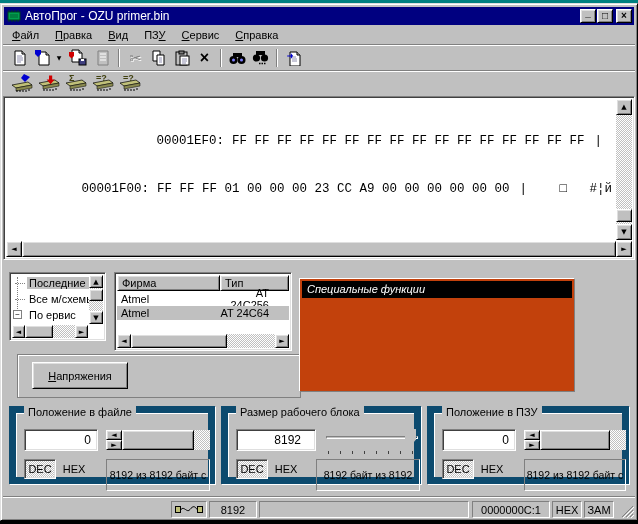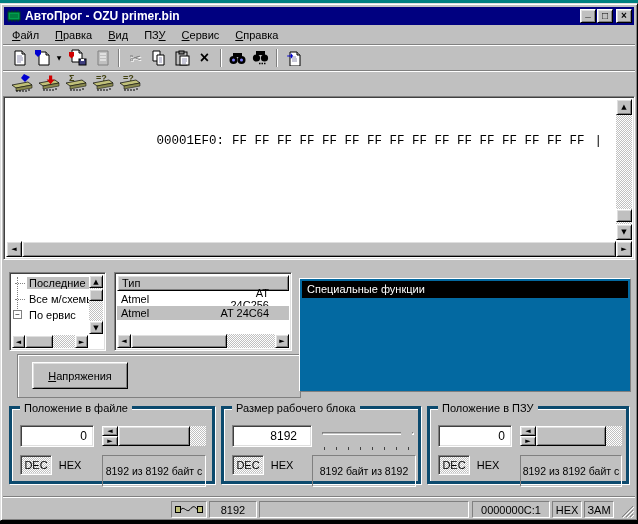--- a/index.html
+++ b/index.html
@@ -20,21 +20,21 @@
   .s1 { border:1px solid; border-color:#808080 #fff #fff #808080; }
   .dither { background-color:#c0c0c0;
         background-image:linear-gradient(45deg,#fff 25%,transparent 25% 75%,#fff 75%),
                          linear-gradient(45deg,#fff 25%,transparent 25% 75%,#fff 75%);
         background-size:2px 2px; background-position:0 0,1px 1px; }
 
   
   .titlebar { position:absolute; left:3px; right:3px; top:3px; height:18px; background:#000080;
               display:flex; align-items:center; color:#fff; }
   .title-icon { width:16px; height:14px; margin:0 3px 0 2px; }
-  .title-text { font-size:12px; font-weight:bold; letter-spacing:0; white-space:nowrap; }
+  .title-text { font-size:12px; font-weight:normal; letter-spacing:0; white-space:nowrap; }
   .tb-btns { margin-left:auto; display:flex; margin-right:2px; }
   .tb-btn { width:16px; height:14px; display:flex; align-items:center; justify-content:center;
             font-size:10px; font-weight:bold; color:#000; margin-left:1px; line-height:1; }
   .tb-btn.min span { position:relative; top:-3px; }
   .tb-btn.cls { margin-left:3px; }
 
   
   .menubar { position:absolute; left:3px; top:22px; height:18px; display:flex; align-items:center; font-size:11px; }
   .menu-item { padding:2px 8px; white-space:nowrap; }
   .accel { text-decoration:underline; }
@@ -67,21 +67,21 @@
   .sbtn { display:flex; align-items:center; justify-content:center; font-size:7px;
           font-family:"DejaVu Sans",sans-serif; color:#000; }
   .sb-v { position:absolute; }
   .sb-v .up { position:absolute; top:0; left:0; right:0; height:16px; }
   .sb-v .dn { position:absolute; bottom:0; left:0; right:0; height:16px; }
   .sb-h .lf { position:absolute; left:0; top:0; bottom:0; width:16px; }
   .sb-h .rt { position:absolute; right:0; top:0; bottom:0; width:16px; }
   .thumb { position:absolute; }
 
   
-  .tree { position:absolute; left:8px; top:268px; width:97px; height:79px; background:#fff; }
+  .tree { position:absolute; left:8px; top:268px; width:97px; height:69px; background:#fff; }
   .tree-items { position:absolute; left:2px; top:2px; right:16px; bottom:16px; overflow:hidden; font-size:11px; }
   .titem { height:16px; display:flex; align-items:center; position:relative; padding-left:15px; white-space:nowrap; }
   .tdash { position:absolute; left:3px; top:8px; width:10px; border-top:1px dotted #808080; }
   .tvline { position:absolute; left:5px; top:2px; height:40px; border-left:1px dotted #808080; }
   .tbox { position:absolute; left:1px; top:3px; width:9px; height:9px; background:#fff;
           border:1px solid #808080; font-size:8px; line-height:7px; text-align:center; z-index:2; }
   .tlabel { padding:0 2px; }
   .titem.sel .tlabel { background:#c0c0c0; flex:1; }
 
   .chiplist { position:absolute; left:113px; top:268px; width:178px; height:79px; background:#fff; }
@@ -91,27 +91,27 @@
   .clrow { position:absolute; left:2px; right:2px; height:14px; display:flex; font-size:11px; align-items:center; }
   .clbrand { width:103px; padding-left:4px; }
   .cltype { flex:1; text-align:right; padding-right:20px; }
   .clrow.sel { background:#c0c0c0; }
 
   .voltpanel { position:absolute; left:16px; top:350px; width:284px; height:44px;
                border:1px solid #808080; box-shadow:inset 1px 1px 0 #fff; }
   .voltbtn { position:absolute; left:14px; top:7px; width:96px; height:27px;
              display:flex; align-items:center; justify-content:center; font-size:11px; }
 
-  .specpanel { position:absolute; left:298px; top:274px; width:332px; height:114px;
-               border:1px solid; border-color:#fff #808080 #808080 #fff; background:#0369a1; }
+  .specpanel { position:absolute; left:298px; top:274px; width:276px; height:114px;
+               border:1px solid; border-color:#fff #808080 #808080 #fff; background:#c2410c;font-style:italic; }
   .spechead { position:absolute; left:2px; right:2px; top:2px; height:17px; background:#000;
               color:#fff; font-size:11px; padding:2px 5px; }
 
   
-  .grp { position:absolute; top:402px; height:78px; border:3px solid #0c4a6e;
+  .grp { position:absolute; top:402px; height:78px; border:7px solid #0c4a6e;
          box-shadow:inset 1px 1px 0 #fff, 1px 1px 0 #fff; }
   .grp-title { position:absolute; top:-7px; left:8px; background:#c0c0c0; padding:0 4px; font-size:11px; white-space:nowrap; }
   .fld { position:absolute; top:16px; height:22px; background:#fff; font-size:12px; text-align:right;
          padding:0 6px; font-family:"Liberation Sans","DejaVu Sans",sans-serif; }
   .tgl { position:absolute; top:46px; width:32px; height:20px; display:flex; align-items:center;
          justify-content:center; font-size:11px; }
   .statbox { position:absolute; top:46px; height:32px; display:flex; align-items:center;
              justify-content:center; font-size:10.5px; white-space:nowrap; }
   .gsb { position:absolute; top:17px; height:20px; }
   .slider { position:absolute; top:14px; height:28px; }
@@ -287,20 +287,21 @@
         <path d="M6 13l16-3v3L6 16z" fill="#8a8a50" stroke="#000" stroke-width="0.5"></path>
         <path d="M7 16v2 M10 16v2 M13 16v2 M16 16v2 M19 15v2" stroke="#000"></path>
       </svg>
       <span class="ov">=?</span>
     </span>
   </div>
 
   <div class="hexbox s">
     <div class="hexrows">
       <div class="hexrow"><span class="ha-addr">00001EF0:</span><span class="ha-bytes">FF FF FF FF FF FF FF FF FF FF FF FF FF FF FF FF</span><span class="ha-sep">|</span><span class="ha-ascii"></span></div>
+      <div class="hexrow"><span class="ha-addr">00001F00:</span><span class="ha-bytes">FF FF FF 01 00 00 00 23 CC A9 00 00 00 00 00 00</span><span class="ha-sep">|</span><span class="ha-ascii">   □   #¦й</span></div>
       
       
       
       
       
       
     </div>
     <div class="sb-v dither" style="right:2px; top:2px; width:16px; bottom:19px;">
       <span class="sbtn r up">
           <span>▲</span>
@@ -352,20 +353,21 @@
         </span>
       <span class="thumb r" style="left:13px; width:28px; top:0; bottom:0;"></span>
       <span class="sbtn r rt" style="width:13px;">
           <span>►</span>
         </span>
     </div>
   </div>
 
   <div class="chiplist s">
     <div class="clheaders">
+      <span class="clh c1 r">Фирма</span>
       <span class="clh c2 r">Тип</span>
     </div>
     <div class="clrow" style="top:19px;">
       <span class="clbrand">Atmel</span>
       <span class="cltype">AT 24C256</span>
     </div>
     <div class="clrow sel" style="top:33px;">
       <span class="clbrand">Atmel</span>
       <span class="cltype">AT 24C64</span>
     </div>

